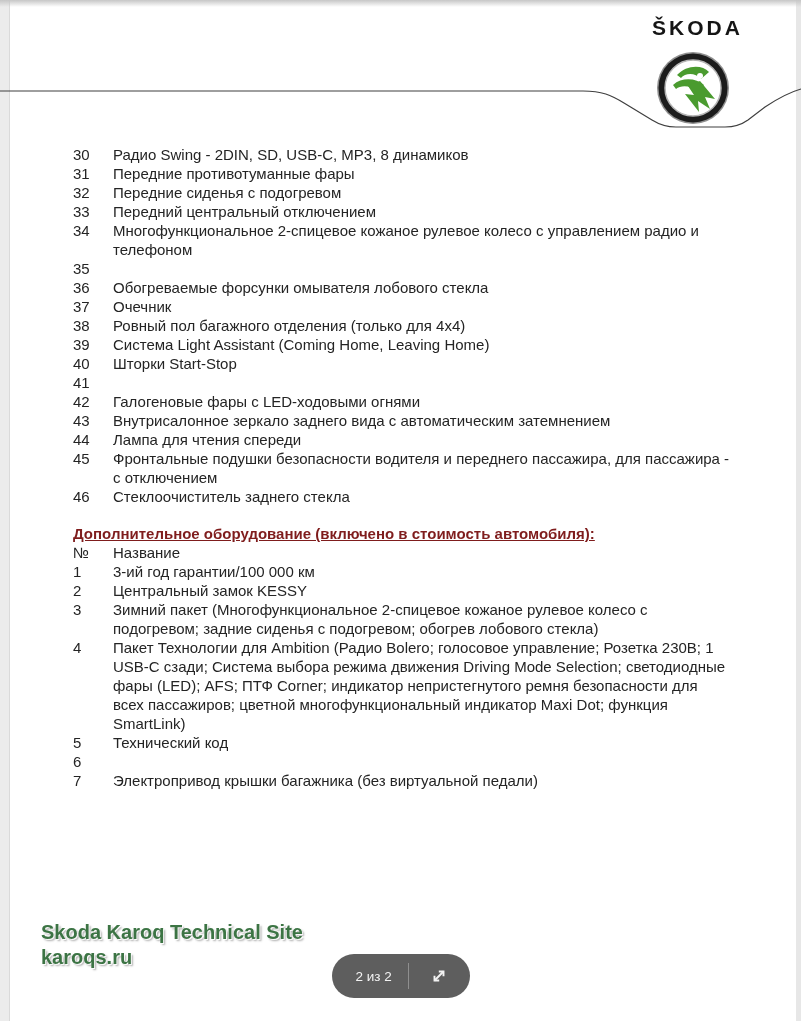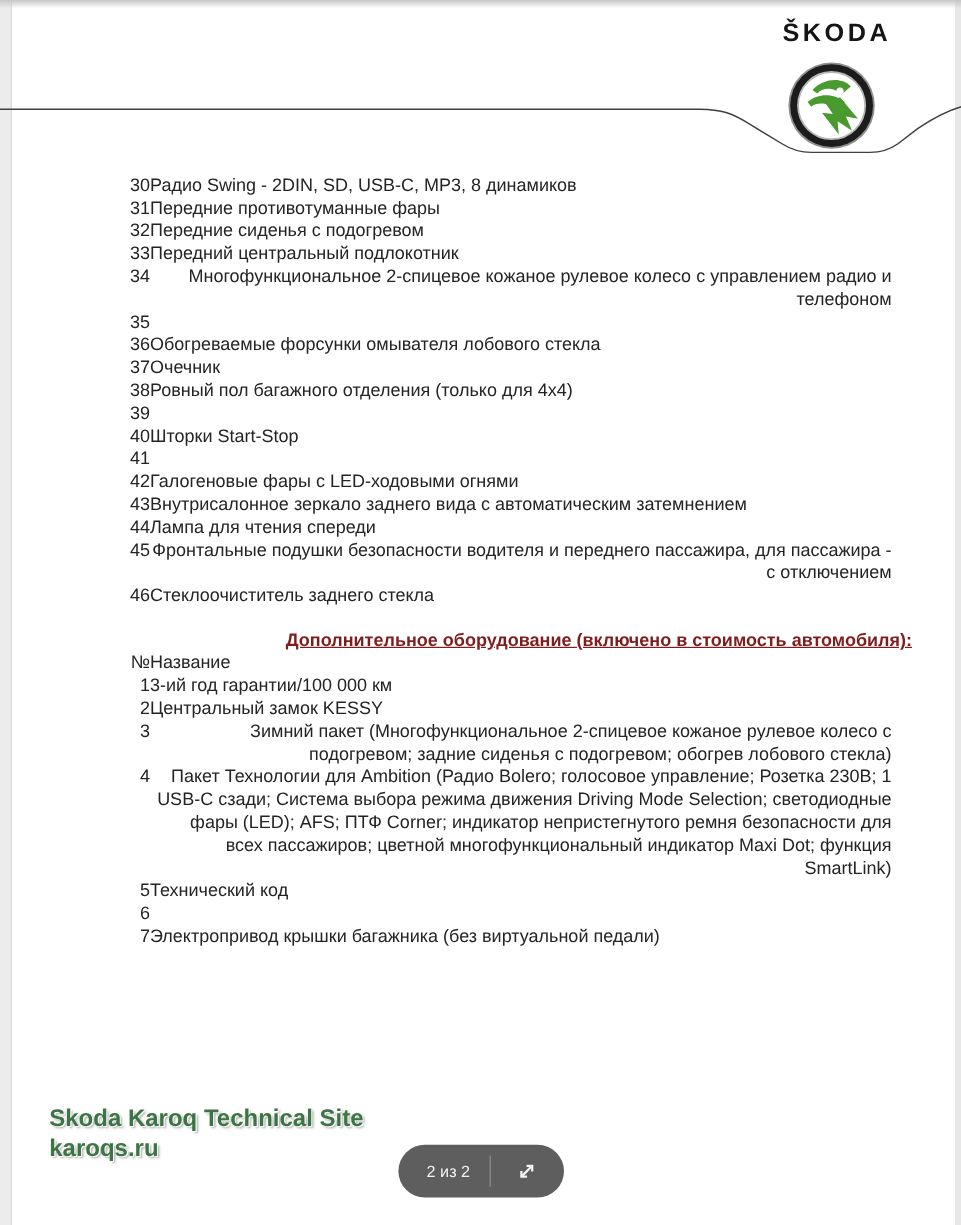--- a/index.html
+++ b/index.html
@@ -13,21 +13,21 @@
               background:linear-gradient(#c6c6c6, rgba(255,255,255,0)); }
 
   
   .header { position:absolute; left:0; top:0; width:677px; height:145px; }
   .wordmark { position:absolute; top:16px; left:652px; font-size:21px; font-weight:bold;
               letter-spacing:3px; color:#151515; }
   .divider-svg { position:absolute; left:0; top:0; width:801px; height:145px; }
   .logo { position:absolute; left:656px; top:51px; width:74px; height:74px; }
 
   
-  .content { position:absolute; left:20px; top:145px; width:740px; color:#242424;text-align:right; }
+  .content { position:absolute; left:8px; top:145px; width:740px; color:#242424; }
   .list .row { display:flex; align-items:flex-start; }
   .num { flex:0 0 40px; margin-left:65px; font-size:15px; line-height:19px; }
   .txt { font-size:15px; line-height:19px; max-width:618px; }
 
   .section-title { margin:18px 0 0 65px; font-size:15px; line-height:19px; font-weight:bold;
                    color:#7f1d1d; text-decoration:underline; }
   .cols { display:flex; font-size:15px; line-height:19px; }
   .cols .num { font-size:15px; }
 
   
@@ -81,21 +81,21 @@
         <div class="row">
           <span class="num">31</span>
           <span class="txt">Передние противотуманные фары</span>
         </div>
         <div class="row">
           <span class="num">32</span>
           <span class="txt">Передние сиденья с подогревом</span>
         </div>
         <div class="row">
           <span class="num">33</span>
-          <span class="txt">Передний центральный подлокотник</span>
+          <span class="txt">Передний центральный отключением</span>
         </div>
         <div class="row">
           <span class="num">34</span>
           <span class="txt">Многофункциональное 2-спицевое кожаное рулевое колесо с управлением радио и телефоном</span>
         </div>
         <div class="row">
           <span class="num">35</span>
         </div>
         <div class="row">
           <span class="num">36</span>
@@ -104,20 +104,21 @@
         <div class="row">
           <span class="num">37</span>
           <span class="txt">Очечник</span>
         </div>
         <div class="row">
           <span class="num">38</span>
           <span class="txt">Ровный пол багажного отделения (только для 4x4)</span>
         </div>
         <div class="row">
           <span class="num">39</span>
+          <span class="txt">Система Light Assistant (Coming Home, Leaving Home)</span>
         </div>
         <div class="row">
           <span class="num">40</span>
           <span class="txt">Шторки Start-Stop</span>
         </div>
         <div class="row">
           <span class="num">41</span>
         </div>
         <div class="row">
           <span class="num">42</span>

